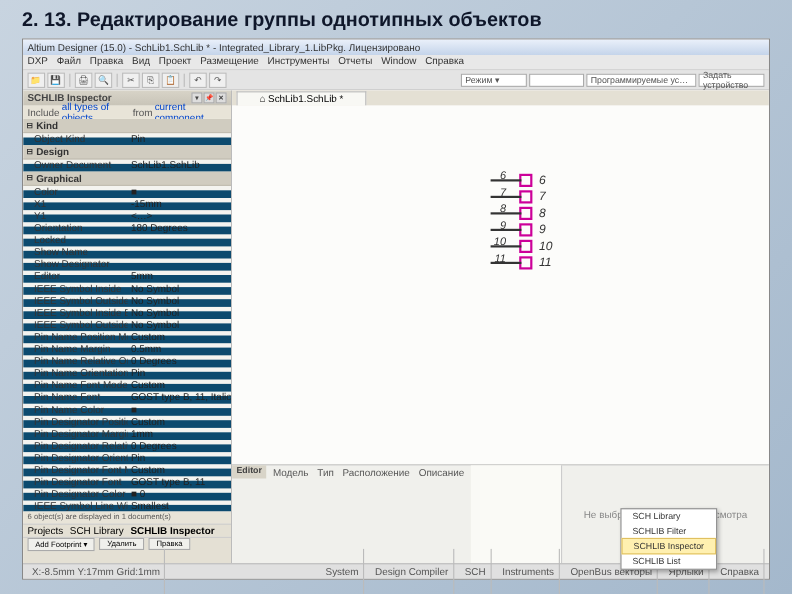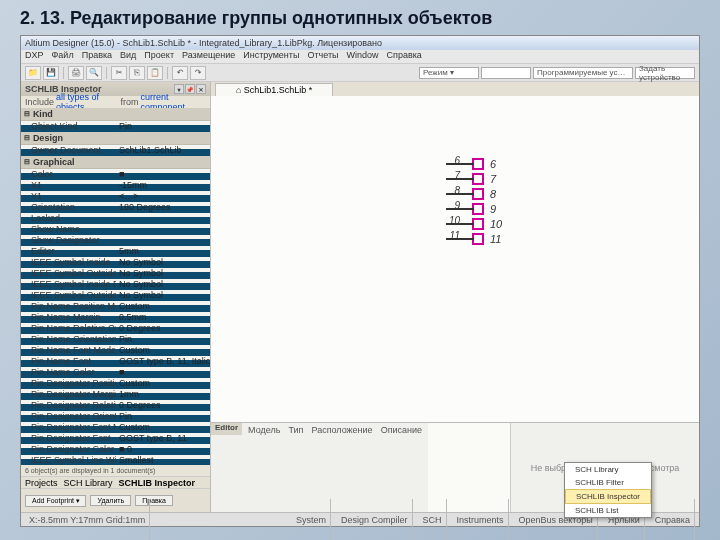--- a/index.html
+++ b/index.html
@@ -39,21 +39,21 @@
 .editor-pane{width:300px;border-right:1px solid #ccc;display:flex;flex-direction:row}
 .ep-head{background:#d8d4c8;height:12px;padding:0 4px;font-size:8px;font-weight:bold;color:#444}
 .ep-tabs{display:flex;gap:8px;padding:2px 6px;font-size:7px;color:#555}
 .ep-body{flex:1;background:#fafaf6}
 .preview-pane{flex:1;display:flex;align-items:center;justify-content:center;font-size:8px;color:#888;position:relative}
 .popup{position:absolute;right:68px;bottom:22px;background:#fff;border:1px solid #888;box-shadow:2px 2px 4px rgba(0,0,0,0.3);z-index:10}
 .popup-item{padding:2px 10px;font-size:8px;color:#333;white-space:nowrap}
 .popup-item.sel{background:#fff0b0;border:1px solid #e0c060}
 .status{background:#e0e0e0;height:14px;border-top:1px solid #bbb;display:flex;align-items:center;font-size:7px;color:#555;padding:0 4px;gap:6px}
 .status-seg{padding:16px 4px;border-right:1px solid #bbb}
-.insp-foot{background:#e4e0d4;height:24px;display:flex;align-items:center;gap:4px;padding:0 4px;border-top:1px solid #ccc}
+.insp-foot{background:#e4e0d4;height:24px;display:flex;align-items:flex-start;gap:4px;padding:0 4px;border-top:1px solid #ccc}
 .fbtn{background:#f0f0ec;border:1px solid #aaa;padding:1px 6px;font-size:7px}
 .insp-status{background:#e8e4d8;height:11px;font-size:7px;color:#555;padding:0 4px;display:flex;align-items:center}
 .canvas-grid{position:absolute;inset:0;background-image:radial-gradient(circle,#d0d0d0 0.5px,transparent 0.5px);background-size:16px 16px}
 .head-ctl{display:flex;gap:1px}
 .hc{width:10px;height:10px;background:#ddd;border:1px solid #aaa;font-size:6px;display:flex;align-items:center;justify-content:center}
 </style>
 </head>
 <body>
 
 <div class="slide">

